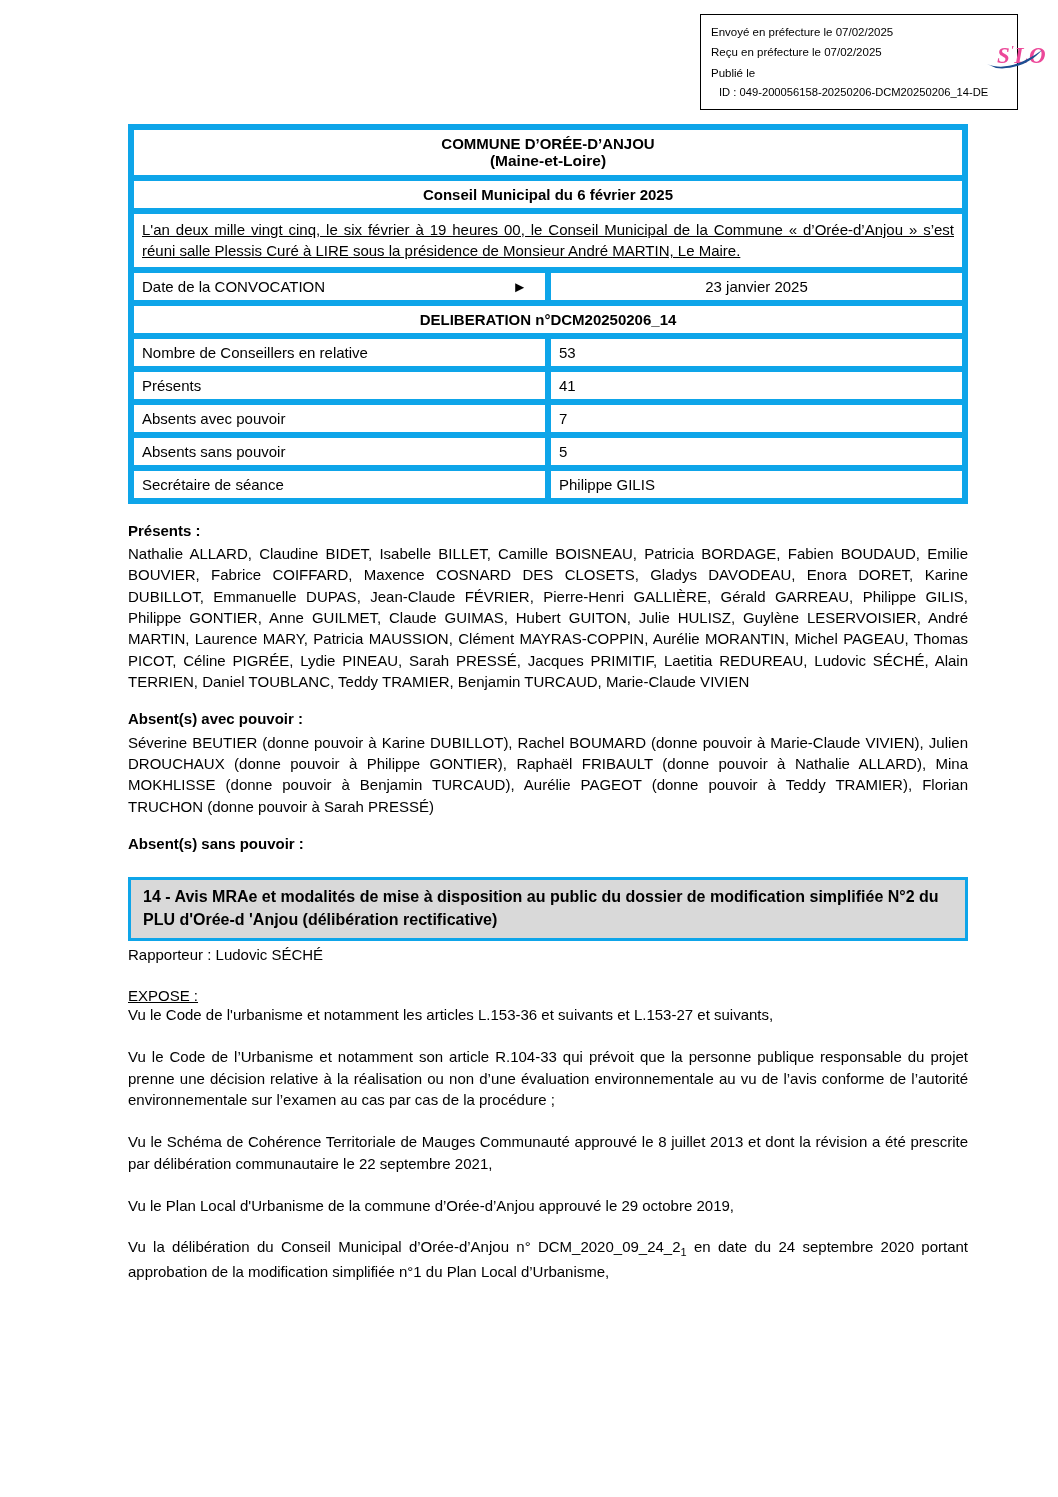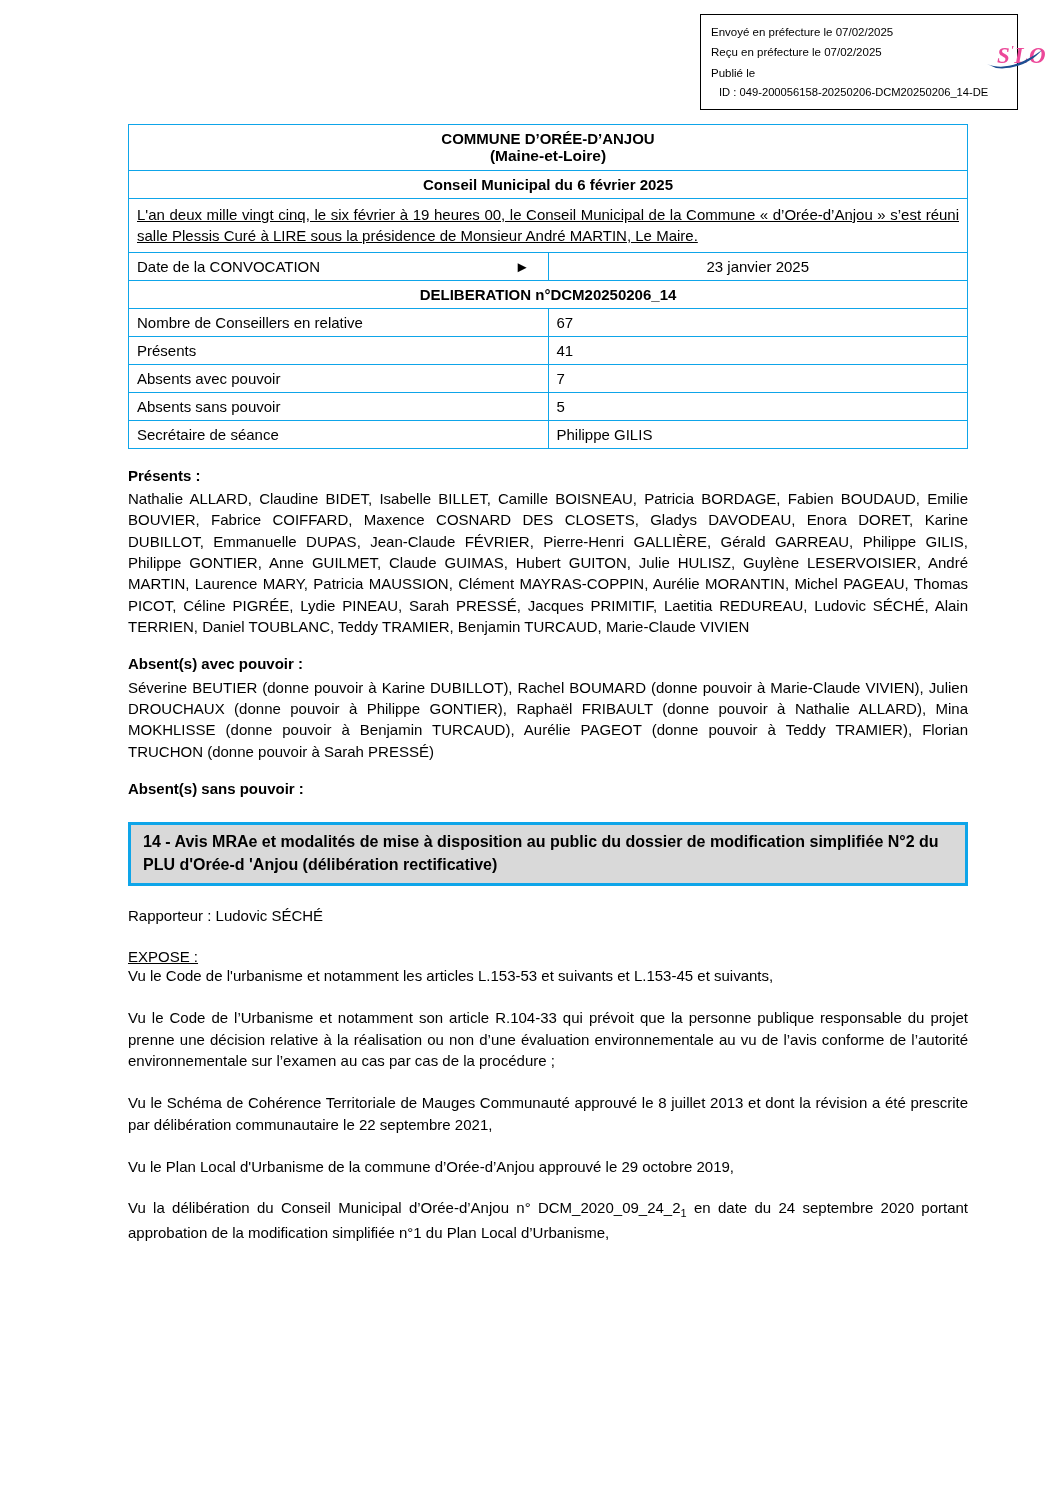--- a/index.html
+++ b/index.html
@@ -66,21 +66,21 @@
     width: 840px;
   }
 
   
   table.header-table {
     width: 100%;
     border-collapse: collapse;
     table-layout: fixed;
   }
   table.header-table td {
-    border: 1px solid #0ea5e9;
+    border: 6px solid #0ea5e9;
     padding: 5px 8px;
     font-size: 15px;
     vertical-align: top;
   }
   td.center-bold {
     text-align: center;
     font-weight: bold;
     font-size: 16px;
     padding: 7px 8px;
   }
@@ -127,21 +127,21 @@
     margin-top: 22px;
     border: 3px solid #0ea5e9;
     background: #d9d9d9;
     padding: 6px 10px 7px 12px;
     font-weight: bold;
     font-size: 16px;
     line-height: 1.4;
   }
   .rapporteur {
     font-size: 15px;
-    margin-top: 19px;
+    margin-top: 3px;
     line-height: 1.4;
   }
 
   
   .expose-label {
     margin-top: 22px;
     font-size: 15px;
     text-decoration: underline;
   }
   .body-par {
@@ -193,21 +193,21 @@
             <span>Date de la CONVOCATION</span>
             <span class="conv-arrow">►</span>
           </td>
           <td style="text-align:center">23 janvier 2025</td>
         </tr>
         <tr>
           <td class="deliberation" colspan="2">DELIBERATION n°DCM20250206_14</td>
         </tr>
         <tr>
           <td class="label-cell">Nombre de Conseillers en relative</td>
-          <td>67</td>
+          <td>53</td>
         </tr>
         <tr>
           <td class="label-cell">Présents</td>
           <td>41</td>
         </tr>
         <tr>
           <td class="label-cell">Absents avec pouvoir</td>
           <td>7</td>
         </tr>
         <tr>
@@ -233,21 +233,21 @@
 
     <div class="section">
       <h3>Absent(s) sans pouvoir :</h3>
     </div>
 
     <div class="title-bar">14 - Avis MRAe et modalités de mise à disposition au public du dossier de modification simplifiée N°2 du PLU d'Orée-d 'Anjou (délibération rectificative)</div>
     <div class="rapporteur">Rapporteur : Ludovic SÉCHÉ</div>
 
     <div class="expose-label">EXPOSE :</div>
 
-    <p class="body-par first-par">Vu le Code de l'urbanisme et notamment les articles L.153-53 et suivants et L.153-45 et suivants,</p>
+    <p class="body-par first-par">Vu le Code de l'urbanisme et notamment les articles L.153-36 et suivants et L.153-27 et suivants,</p>
     <p class="body-par">Vu le Code de l’Urbanisme et notamment son article R.104-33 qui prévoit que la personne publique responsable du projet prenne une décision relative à la réalisation ou non d’une évaluation environnementale au vu de l’avis conforme de l’autorité environnementale sur l’examen au cas par cas de la procédure ;</p>
     <p class="body-par">Vu le Schéma de Cohérence Territoriale de Mauges Communauté approuvé le 8 juillet 2013 et dont la révision a été prescrite par délibération communautaire le 22 septembre 2021,</p>
     <p class="body-par">Vu le Plan Local d'Urbanisme de la commune d’Orée-d’Anjou approuvé le 29 octobre 2019,</p>
     <p class="body-par tight">
       <span>Vu la délibération du Conseil Municipal d’Orée-d’Anjou n° DCM_2020_09_24_2</span><sub>1</sub><span> en date du 24 septembre 2020 portant approbation de la modification simplifiée n°1 du Plan Local d’Urbanisme,</span>
     </p>
 
   </div>
 </div>
 

